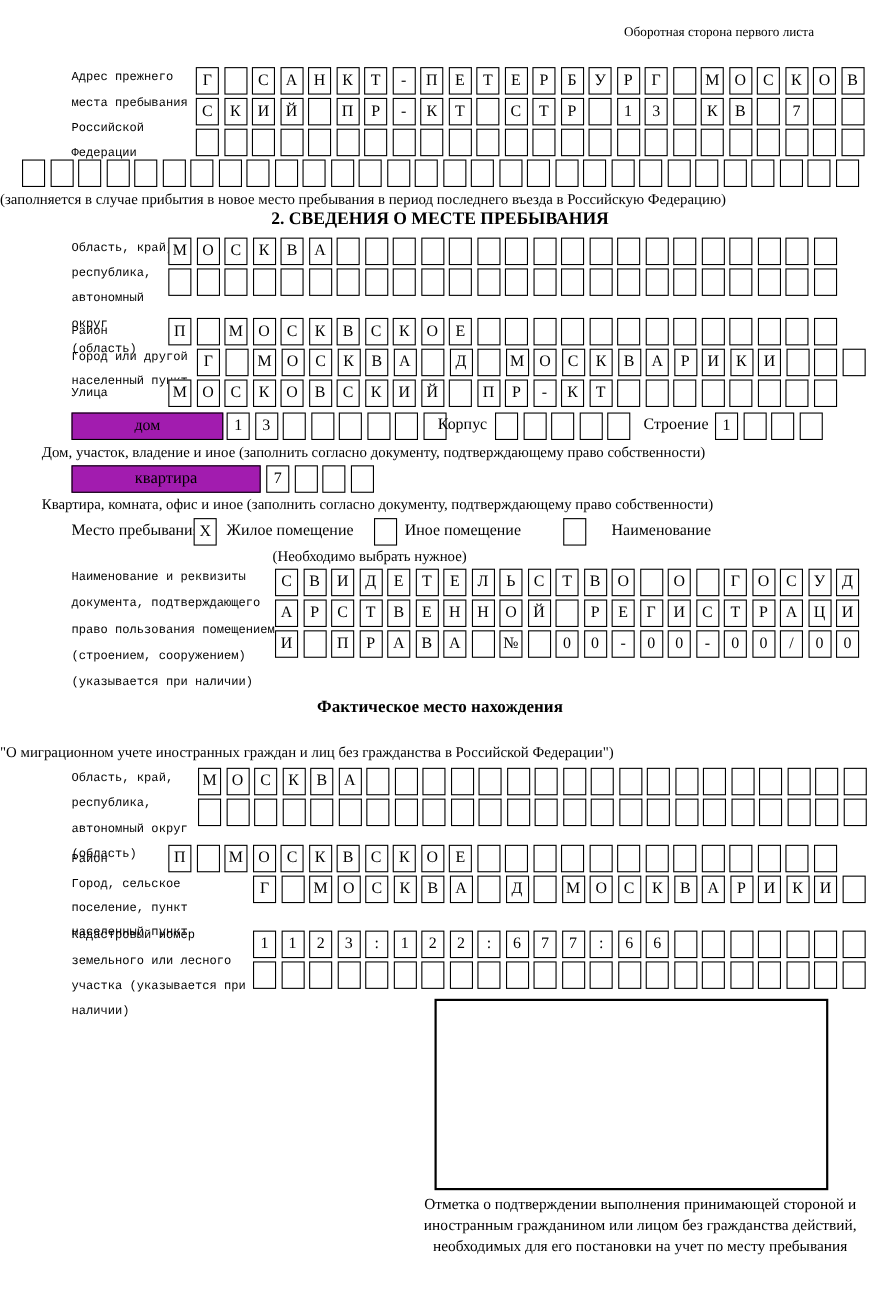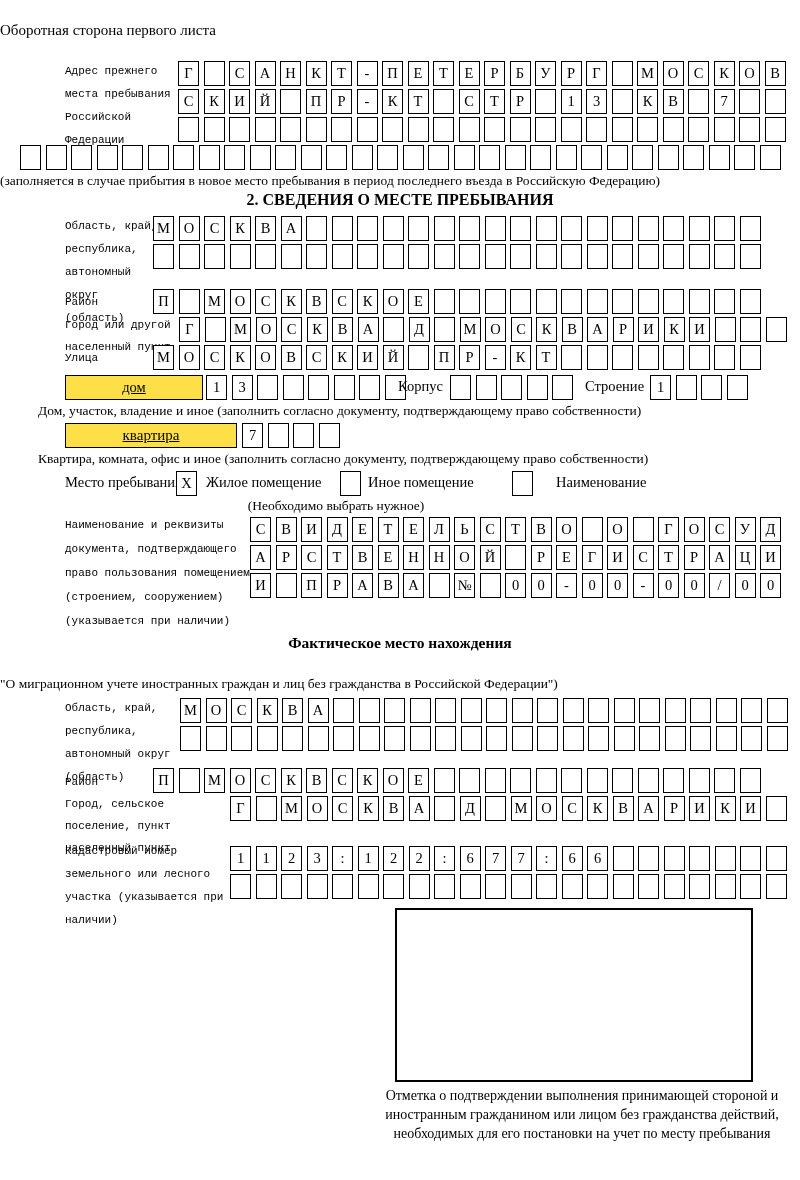--- a/index.html
+++ b/index.html
@@ -14,30 +14,30 @@
   .note-center{position:absolute;left:0;width:800px;text-align:left;font-size:13.5px;white-space:nowrap;}
   .hdr{position:absolute;font-weight:bold;left:0;width:800px;text-align:center;}
   .row{position:absolute;display:flex;}
   .cell{
     flex:none;display:inline-flex;align-items:center;justify-content:center;
     width:21px;height:25px;border:1.8px solid #000;box-sizing:border-box;
     margin-right:4.5px;font-size:14.5px;line-height:1;background:#fff;
   }
   .widebox{
     position:absolute;border:1.8px solid #000;box-sizing:border-box;
-    display:flex;align-items:center;justify-content:center;font-size:14.5px;background:#fde047;text-decoration:underline;
+    display:flex;align-items:center;justify-content:center;font-size:14.5px;background:#a21caf;
   }
   .stamp{position:absolute;border:2px solid #000;box-sizing:border-box;background:#fff;}
 </style>
 </head>
 <body>
 
 <div id="page">
 
-  <div class="abs" style="top:22px;left:0;width:740px;font-size:15px;">Оборотная сторона первого листа</div>
+  <div class="abs" style="top:22px;left:0;width:740px;text-align:right;font-size:12px;">Оборотная сторона первого листа</div>
 
   <div class="lbl" style="top:60px;left:65px;width:120px;">Адрес прежнего места пребывания в Российской Федерации</div>
 
   <div class="row" style="top:61px;left:178px;">
       <span class="cell">Г</span>
       <span class="cell"></span>
       <span class="cell">С</span>
       <span class="cell">А</span>
       <span class="cell">Н</span>
       <span class="cell">К</span>

